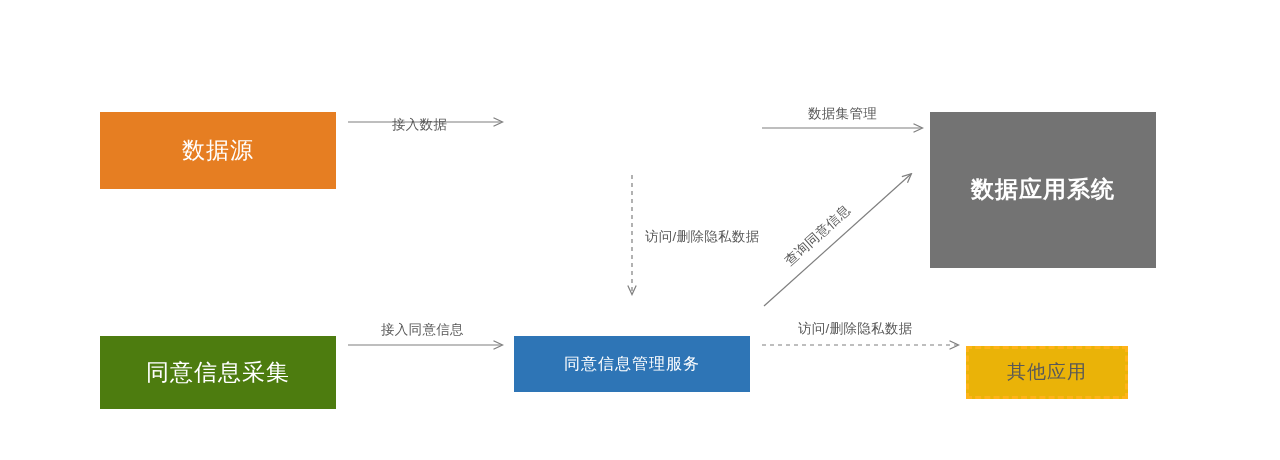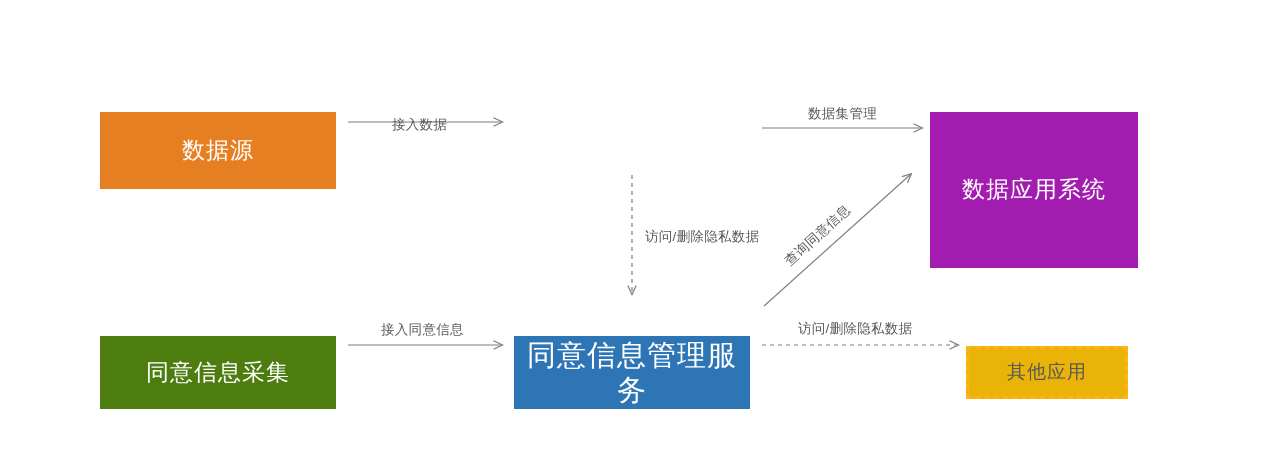--- a/index.html
+++ b/index.html
@@ -92,25 +92,25 @@
     </g>
 
     <g>
       <line x1="762" y1="345" x2="958" y2="345" stroke="#7F7F7F" stroke-width="1.2" stroke-dasharray="4,4" marker-end="url(#ah)"></line>
     </g>
   </svg>
 
   <div class="node" style="left: 100px; top: 84px; width: 236px; height: 77px; background: rgb(230, 126, 34); color: rgb(255, 255, 255); font-size: 23px;">数据源</div>
 
 
-  <div class="node" style="left: 930px; top: 84px; width: 208px; height: 156px; background: #a21caf; color: rgb(255, 255, 255); font-size: 23px;">数据应用系统</div>
+  <div class="node" style="left: 930px; top: 84px; width: 226px; height: 156px; background: #737373; color: rgb(255, 255, 255); font-size: 23px; font-weight: bold;">数据应用系统</div>
 
   <div class="node" style="left: 100px; top: 308px; width: 236px; height: 73px; background: #4d7c0f; color: rgb(255, 255, 255); font-size: 23px;">同意信息采集</div>
 
-  <div class="node" style="left: 514px; top: 308px; width: 236px; height: 73px; background: rgb(46, 117, 182); color: rgb(255, 255, 255); font-size: 29px;">同意信息管理服务</div>
+  <div class="node" style="left: 514px; top: 308px; width: 236px; height: 56px; background: rgb(46, 117, 182); color: rgb(255, 255, 255); font-size: 16px;">同意信息管理服务</div>
 
   <div class="node outline" style="left: 966px; top: 318px; width: 162px; height: 53px; background: #eab308; color: rgb(89, 89, 89); font-size: 19px; border: 3px dashed rgb(255, 179, 25);">其他应用</div>
 
   <div class="edge-label" style="left: 392px; top: 116px;">接入数据</div>
 
   <div class="edge-label" style="left: 808px; top: 105px;">数据集管理</div>
 
   <div class="edge-label" style="left: 645px; top: 228px;">访问/删除隐私数据</div>
 
   <div class="edge-label" style="left: 381px; top: 321px;">接入同意信息</div>

